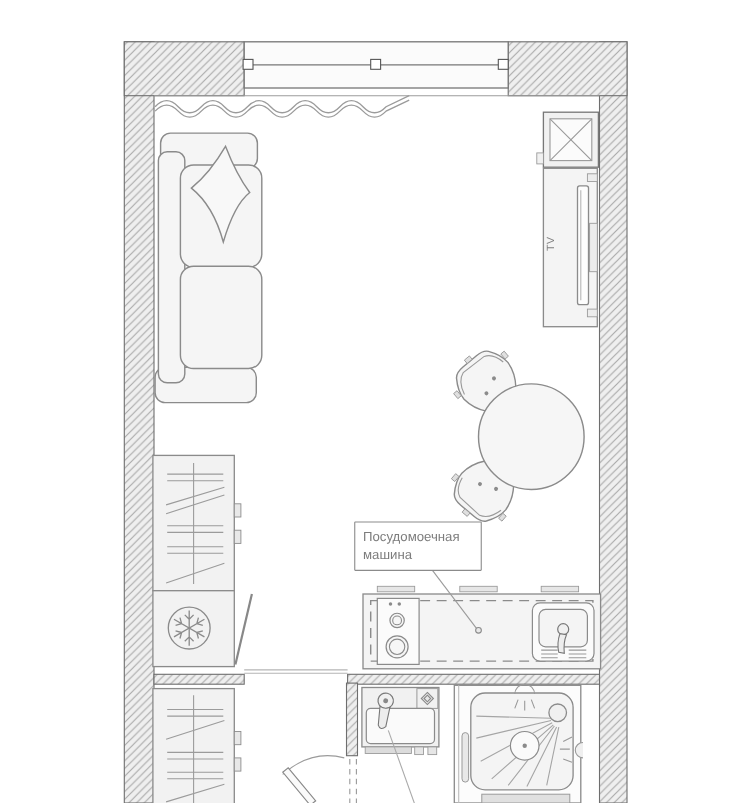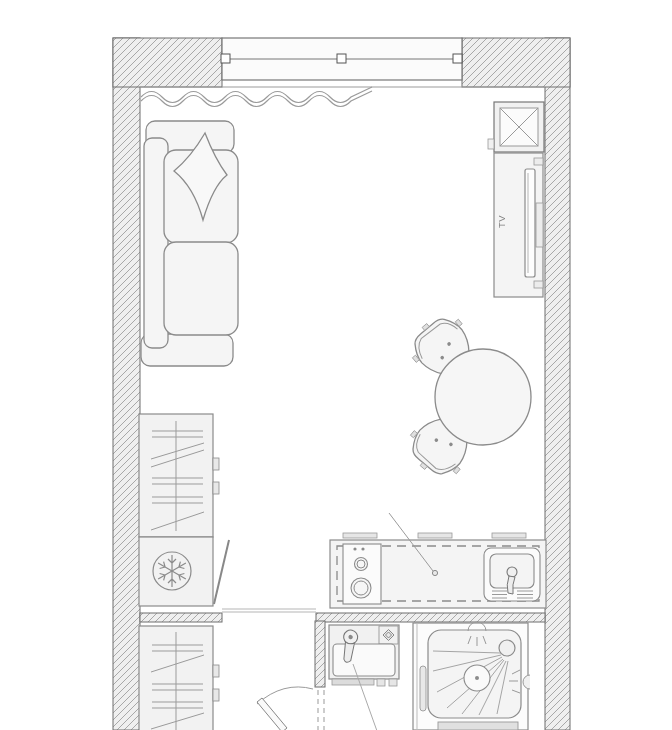--- a/index.html
+++ b/index.html
@@ -213,13 +213,17 @@
       <path d="M471,636 L468,644 M477,637 L477,646 M483,636 L486,644"></path>
       <path d="M512,674 L520,670 M509,681 L518,681 M512,690 L520,693"></path>
       <path d="M530,675 A7,7 0 0 0 530,689" fill="#f0f0f0"></path>
     </g>
     <rect x="438" y="722" width="80" height="8" fill="#e0e0e0" stroke="#999" stroke-width="0.9"></rect>
   </g>
 </svg>
 
 <div class="tv-label">TV</div>
 
+<div class="callout">
+  <div>Посудомоечная</div>
+  <div>машина</div>
 </div>
+</div>
 
 </body></html>

